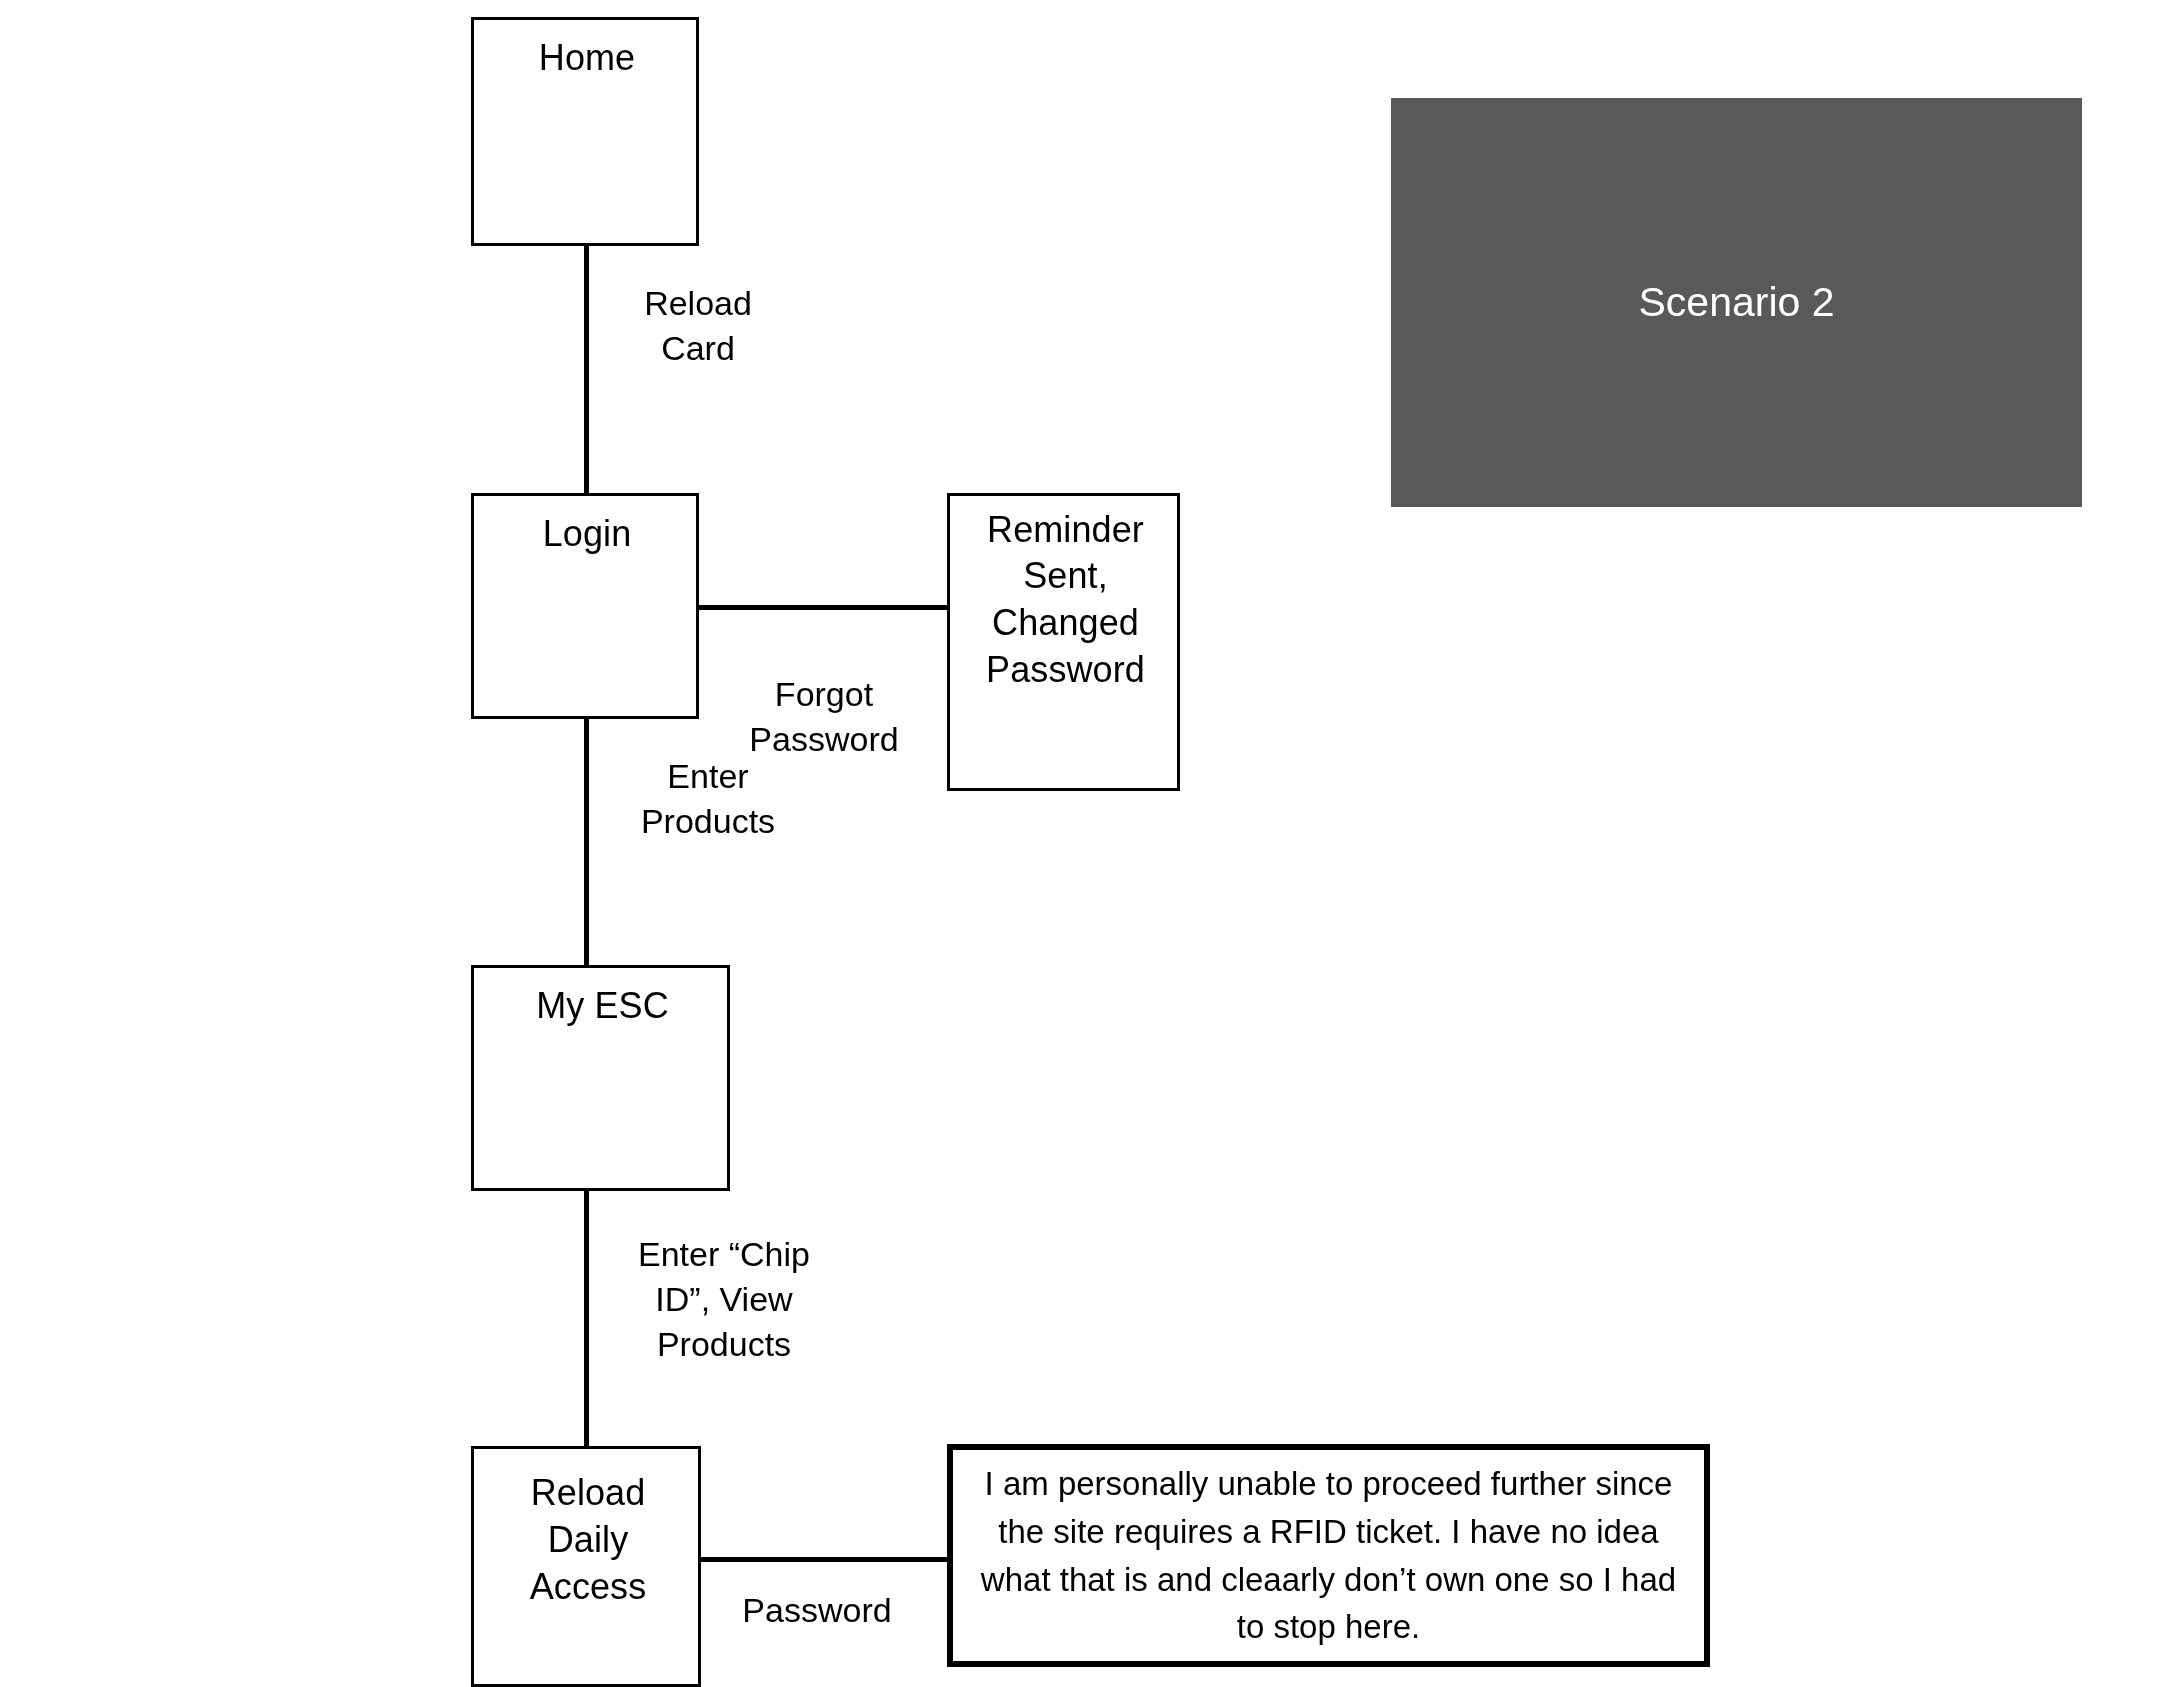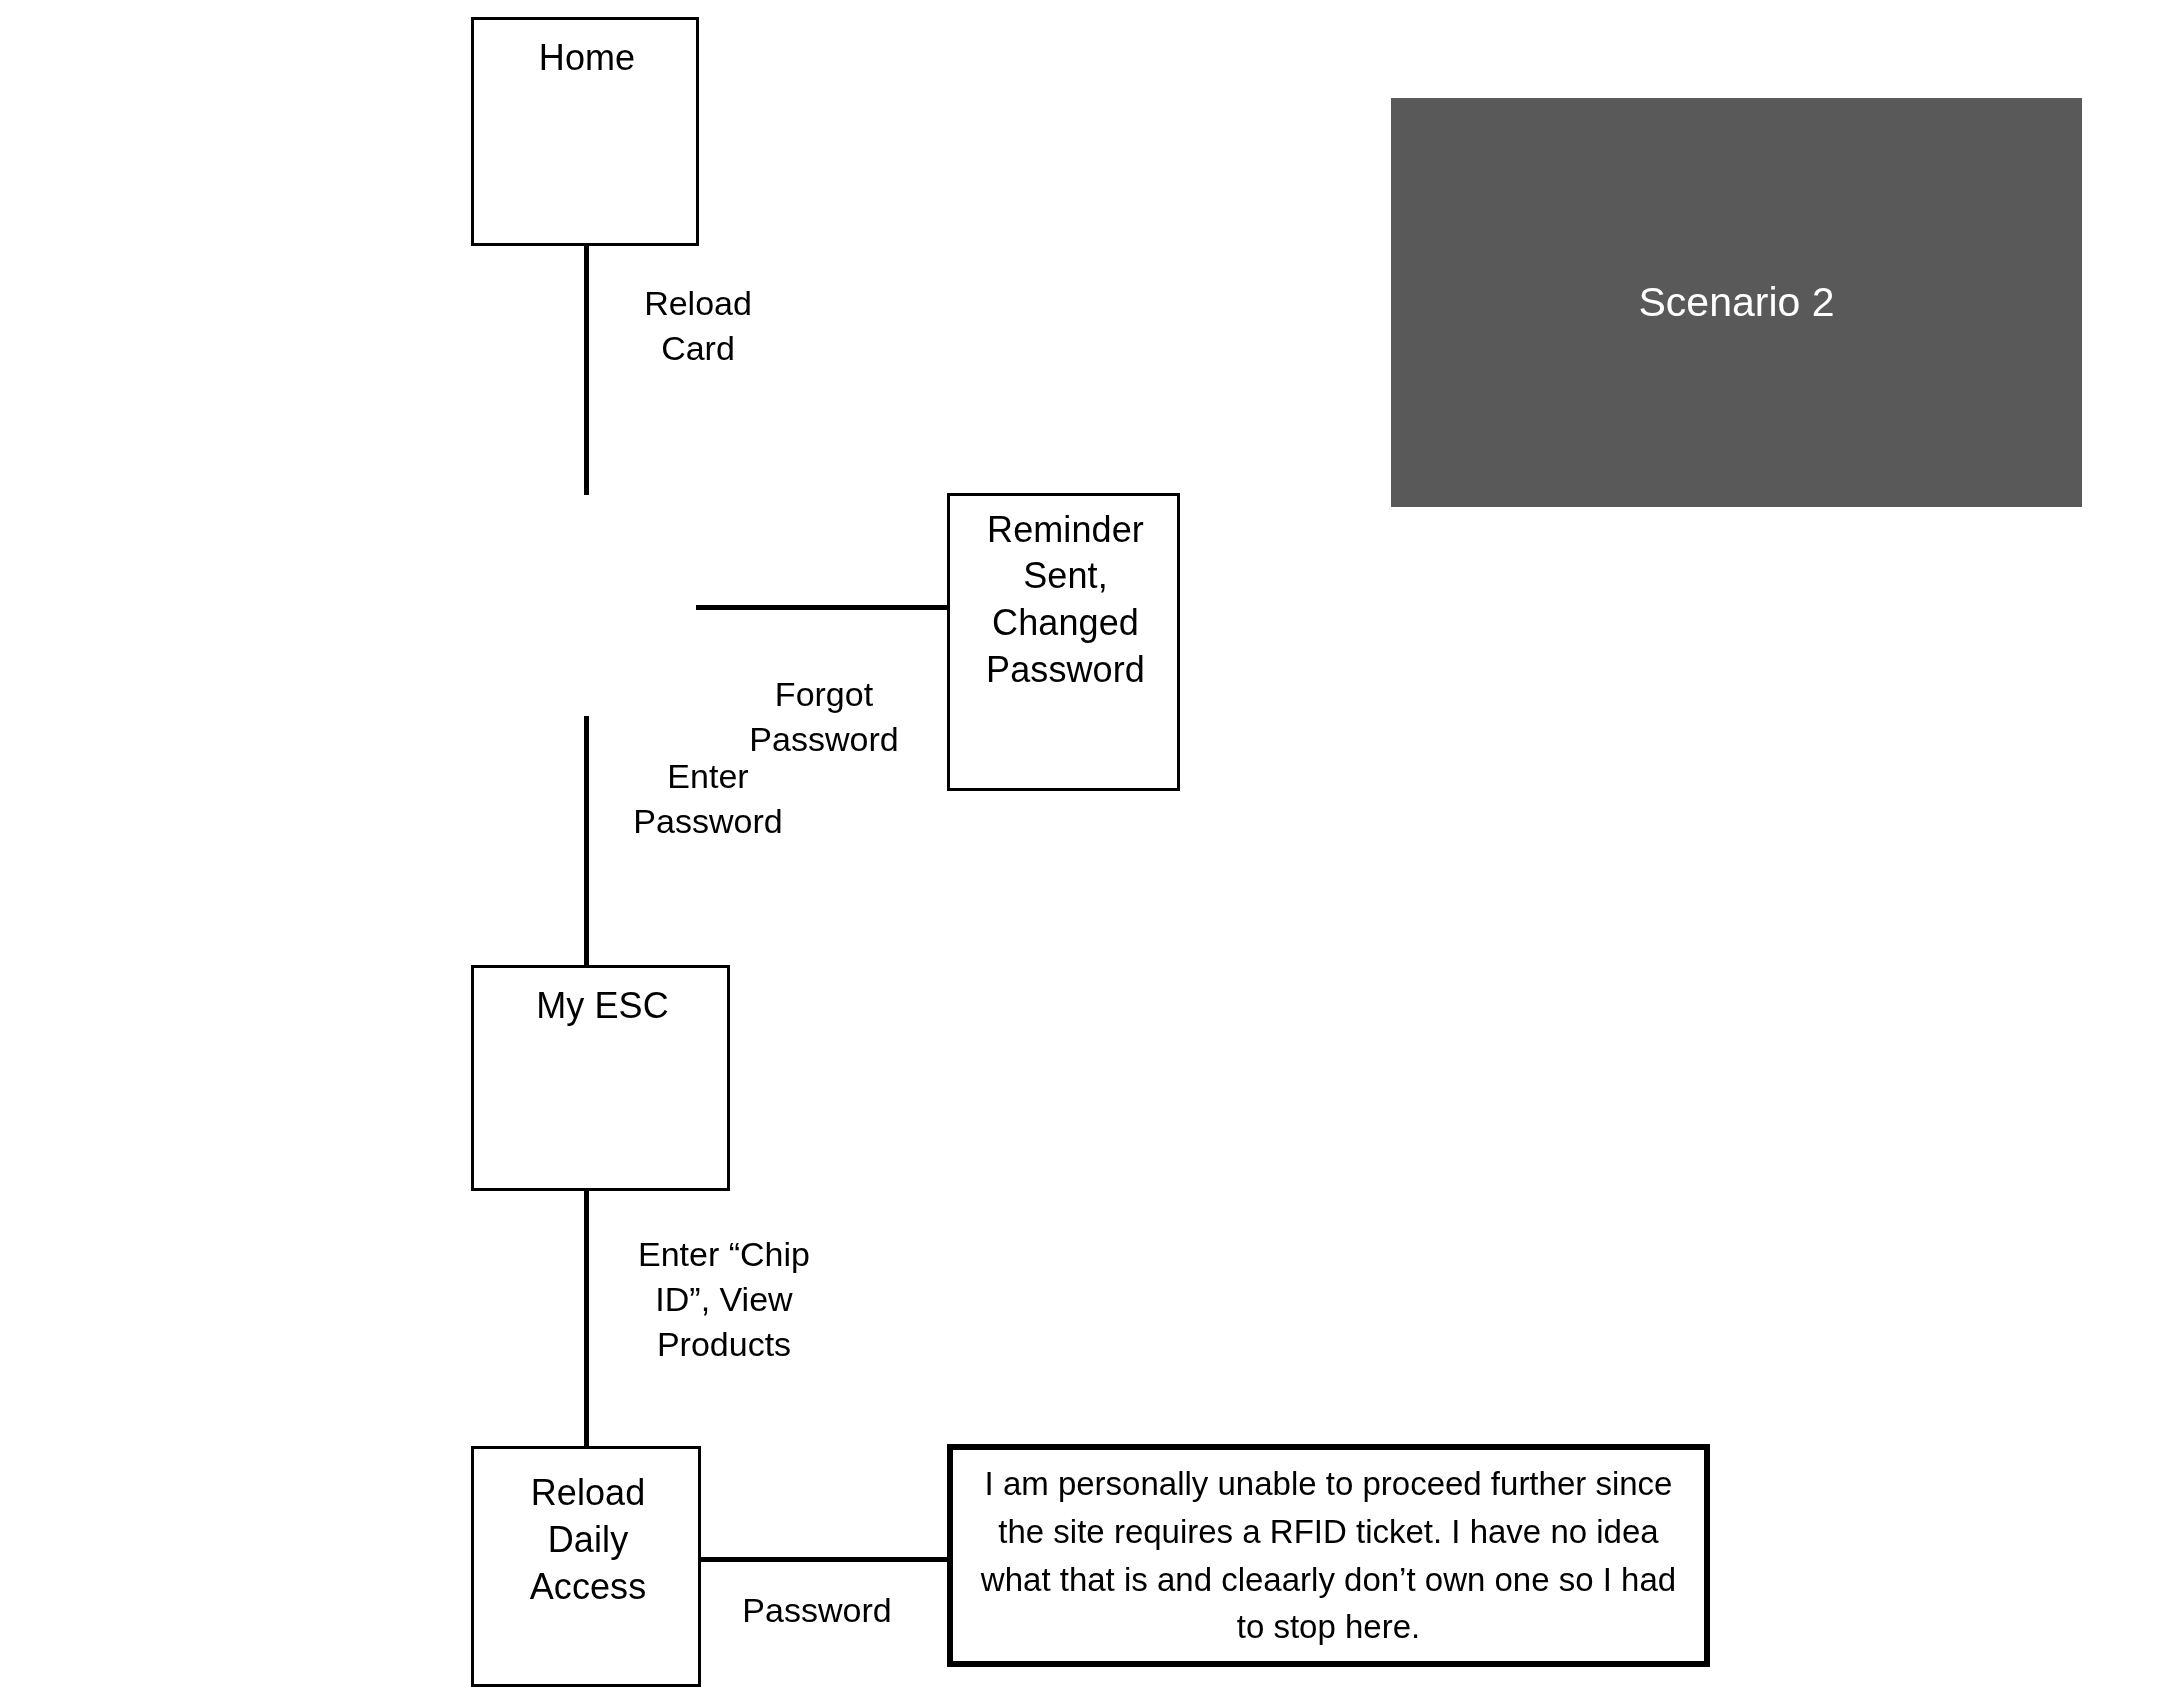--- a/index.html
+++ b/index.html
@@ -109,34 +109,37 @@
   <div class="conn-v" style="left:584px; top:245px; height:250px;"></div>
   <div class="edge-label" style="left:599px; top:281px; width:198px;">Reload
 Card</div>
 
   <div class="conn-h" style="left:696px; top:605px; width:253px;"></div>
   <div class="edge-label" style="left:728px; top:672px; width:192px;">Forgot
 Password</div>
 
   <div class="conn-v" style="left:584px; top:716px; height:251px;"></div>
   <div class="edge-label" style="left:609px; top:754px; width:198px;">Enter
-Password</div>
+Products</div>
 
   <div class="conn-v" style="left:584px; top:1188px; height:259px;"></div>
   <div class="edge-label" style="left:615px; top:1232px; width:218px;">Enter “Chip
 ID”, View
 Products</div>
 
   <div class="conn-h" style="left:696px; top:1557px; width:255px;"></div>
   <div class="edge-label" style="left:731px; top:1588px; width:172px;">Password</div>
 
   <div class="node" style="left:471px; top:17px; width:228px; height:229px;">
     <div class="node-label">Home</div>
   </div>
 
+  <div class="node" style="left:471px; top:493px; width:228px; height:226px;">
+    <div class="node-label">Login</div>
+  </div>
 
   <div class="node" style="left:947px; top:493px; width:233px; height:298px;">
     <div class="node-label" style="top:10.6px;">Reminder
 Sent,
 Changed
 Password</div>
   </div>
 
   <div class="node" style="left:471px; top:965px; width:259px; height:226px;">
     <div class="node-label">My ESC</div>

